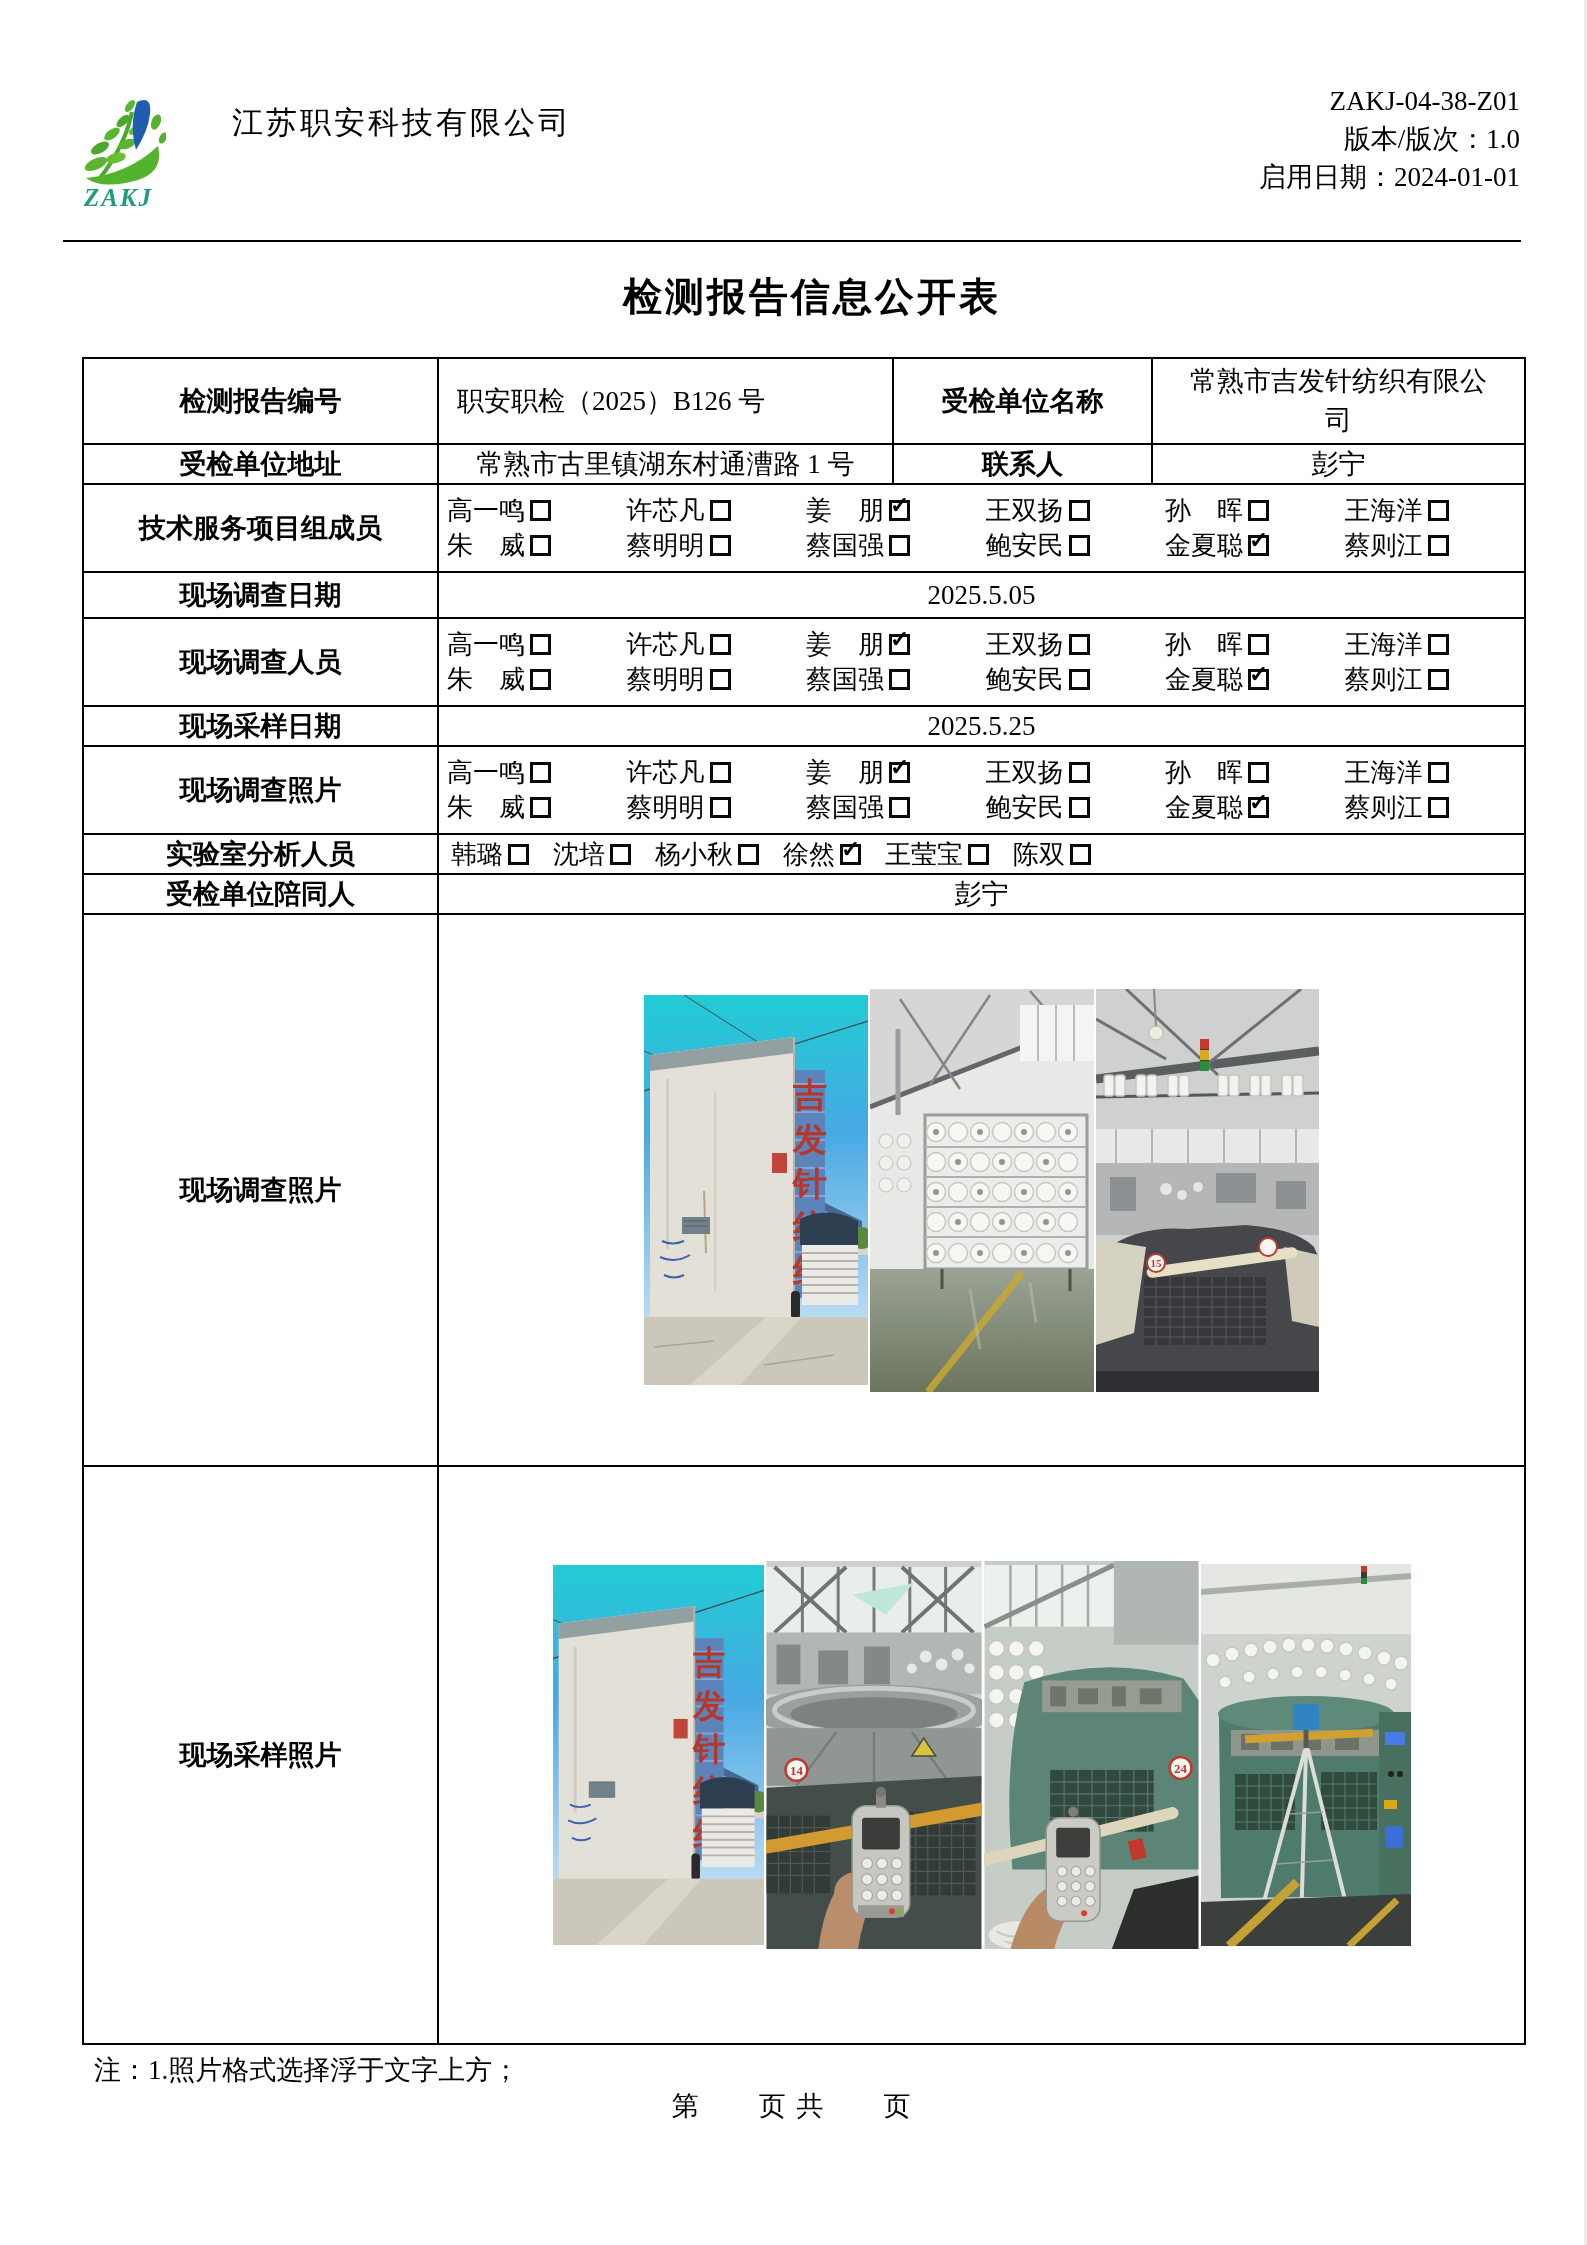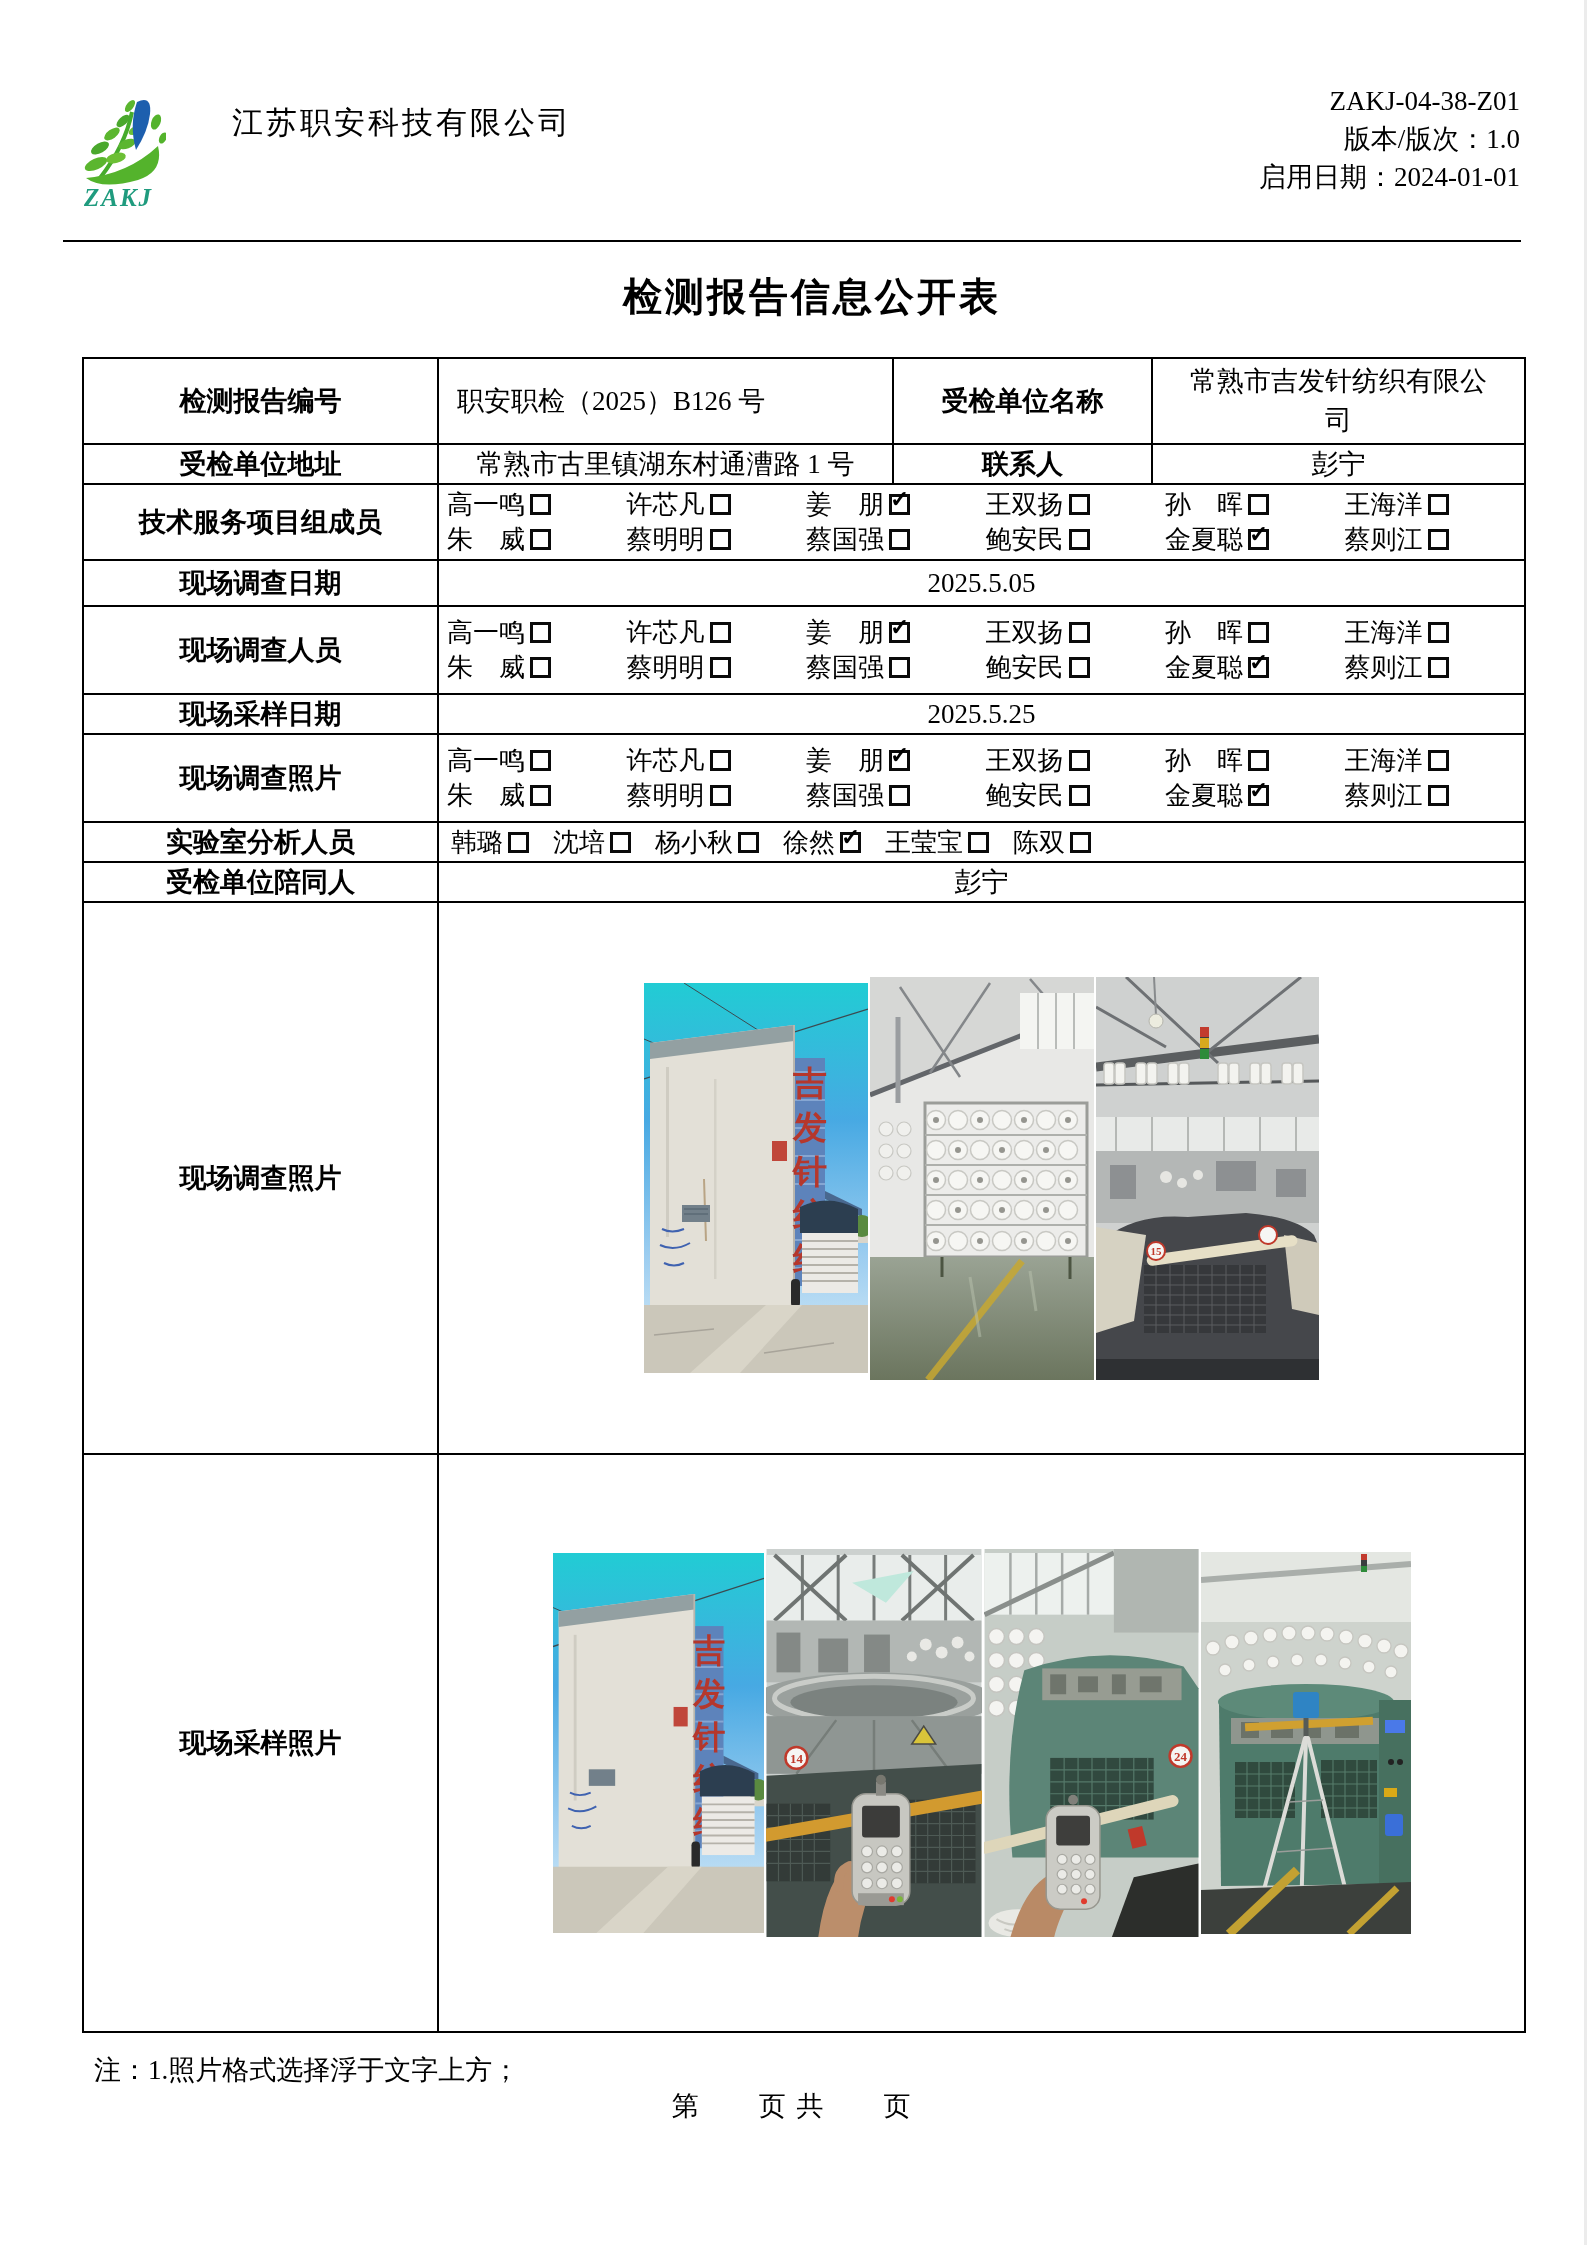--- a/index.html
+++ b/index.html
@@ -94,21 +94,21 @@
       <td class="val-left">职安职检（2025）B126 号</td>
       <th>受检单位名称</th>
       <td class="wrap-cell">常熟市吉发针纺织有限公司</td>
     </tr>
     <tr style="height:40px">
       <th>受检单位地址</th>
       <td>常熟市古里镇湖东村通漕路 1 号</td>
       <th>联系人</th>
       <td>彭宁</td>
     </tr>
-    <tr style="height:76px">
+    <tr style="height:88px">
       <th>技术服务项目组成员</th>
       <td colspan="3">
             <div class="staff-grid">
               <span class="staff-item"><span>高一鸣</span><span class="cb"></span></span>
               <span class="staff-item"><span>许芯凡</span><span class="cb"></span></span>
               <span class="staff-item"><span>姜　朋</span><span class="cb checked"></span></span>
               <span class="staff-item"><span>王双扬</span><span class="cb"></span></span>
               <span class="staff-item"><span>孙　晖</span><span class="cb"></span></span>
               <span class="staff-item"><span>王海洋</span><span class="cb"></span></span>
               <span class="staff-item"><span>朱　威</span><span class="cb"></span></span>

